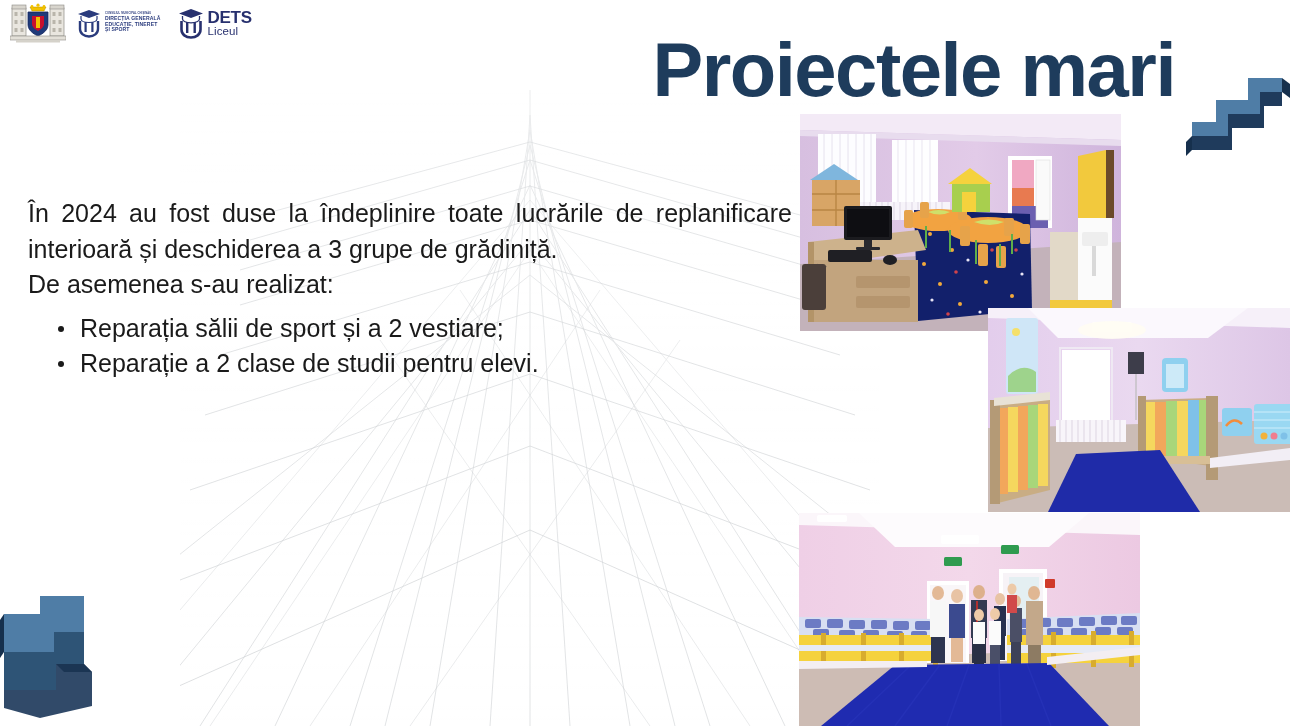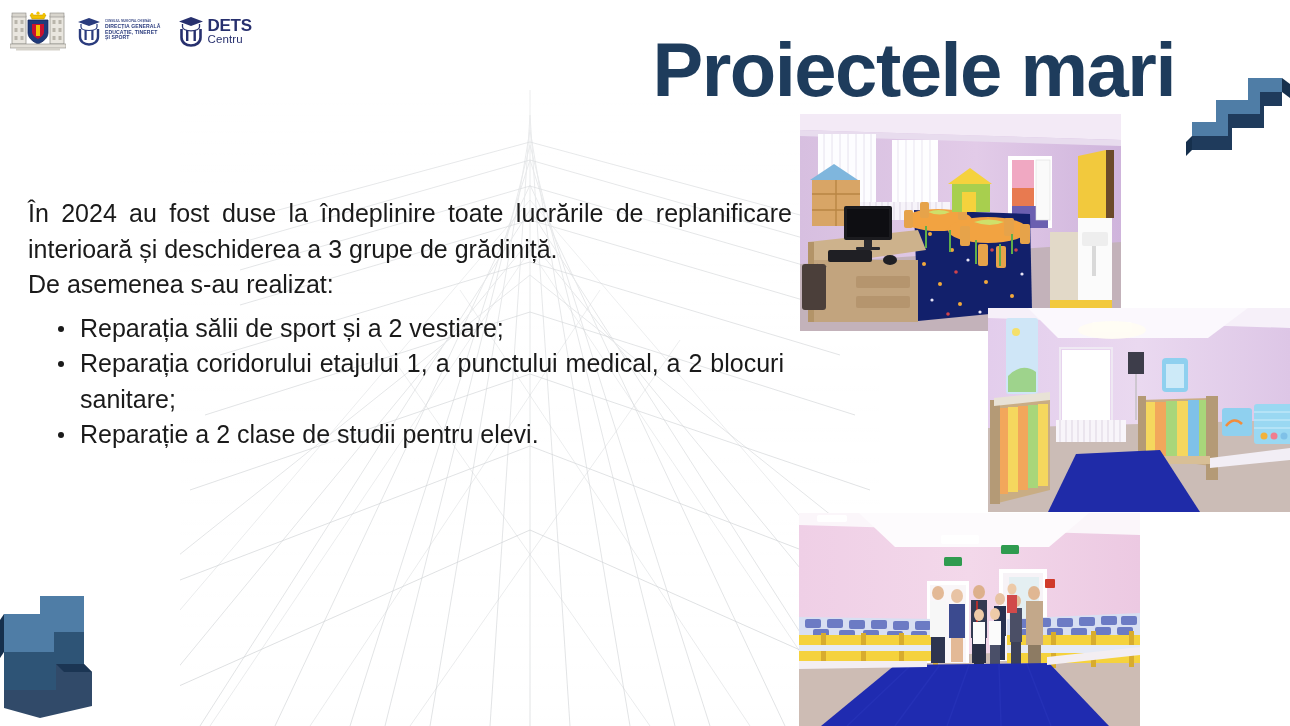--- a/index.html
+++ b/index.html
@@ -30,21 +30,21 @@
     pointer-events: none;
     z-index: 0;
     opacity: 0.55;
   }
   .bg-watermark svg { display:block; }
 
   
   .logo-bar {
     position: absolute;
     left: 10px;
-    top: 8px;
+    top: 0;
     height: 46px;
     display: flex;
     align-items: center;
     gap: 10px;
     z-index: 6;
   }
   .logo-coa { width: 56px; height: 42px; }
   .logo-dgets { display:flex; align-items:center; gap:3px; }
   .logo-dgets .mark { width: 26px; height: 30px; }
   .dgets-text {
@@ -301,34 +301,33 @@
     <div class="logo-dets">
       <svg class="mark" viewBox="0 0 28 32">
         <path d="M14 2 L26 6.5 L14 11 L2 6.5 Z" fill="#27306e"></path>
         <path d="M5.5 9 v3 c0 2.2 3.8 3.8 8.5 3.8 s8.5 -1.6 8.5 -3.8 v-3" fill="none" stroke="#27306e" stroke-width="1.3"></path>
         <path d="M4.5 14 v8.5 c0 5 4.3 8 9.5 8 s9.5 -3 9.5 -8 v-8.5" fill="none" stroke="#27306e" stroke-width="2.6"></path>
         <rect x="9" y="15" width="2.4" height="11" fill="#27306e"></rect>
         <rect x="16.5" y="15" width="2.4" height="11" fill="#27306e"></rect>
       </svg>
       <div class="dets-text">
         <span class="big">DETS</span>
-        <span class="sub">Centru</span>
+        <span class="sub">Liceul</span>
       </div>
     </div>
   </div>
 
   <div class="slide-title">Proiectele mari</div>
 
 
   <div class="body-col">
     <p class="para justify-full">În 2024 au fost duse la îndeplinire toate lucrările de replanificare interioară și deschiderea a 3 grupe de grădiniță.</p>
     <p class="para">De asemenea s-au realizat:</p>
     <ul class="bullets">
       <li class="nowrapjust">Reparația sălii de sport și a 2 vestiare;</li>
-      <li>Reparația coridorului etajului 1, a punctului medical, a 2 blocuri sanitare;</li>
       <li class="nowrapjust">Reparație a 2 clase de studii pentru elevi.</li>
     </ul>
   </div>
 
   <div class="photo" id="photo-classroom">
     <svg viewBox="0 0 321 217" preserveAspectRatio="none">
       <defs>
         <linearGradient id="wallA" x1="0" y1="0" x2="1" y2="0">
           <stop offset="0%" stop-color="#d7bfe0"></stop>
             <stop offset="55%" stop-color="#e2cbe8"></stop>

